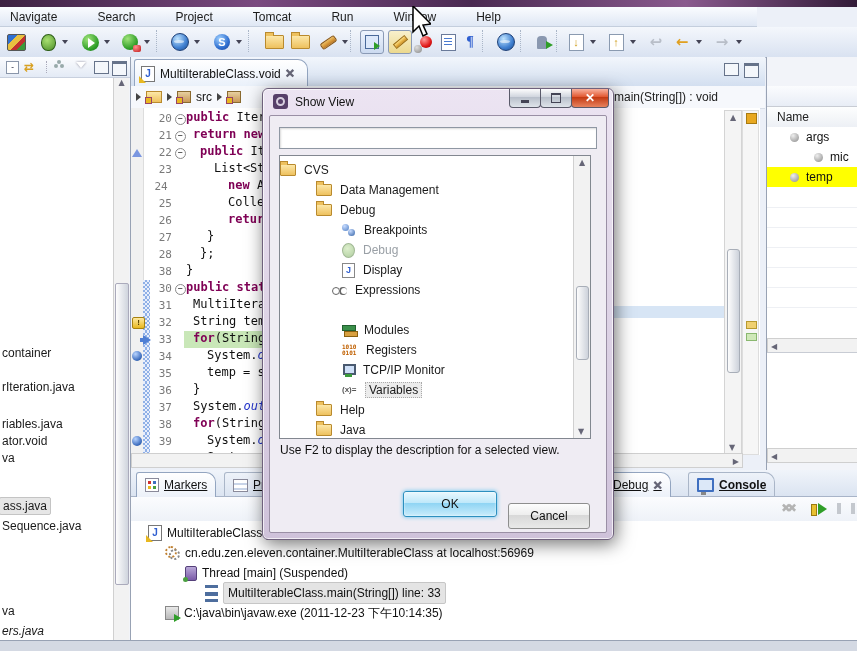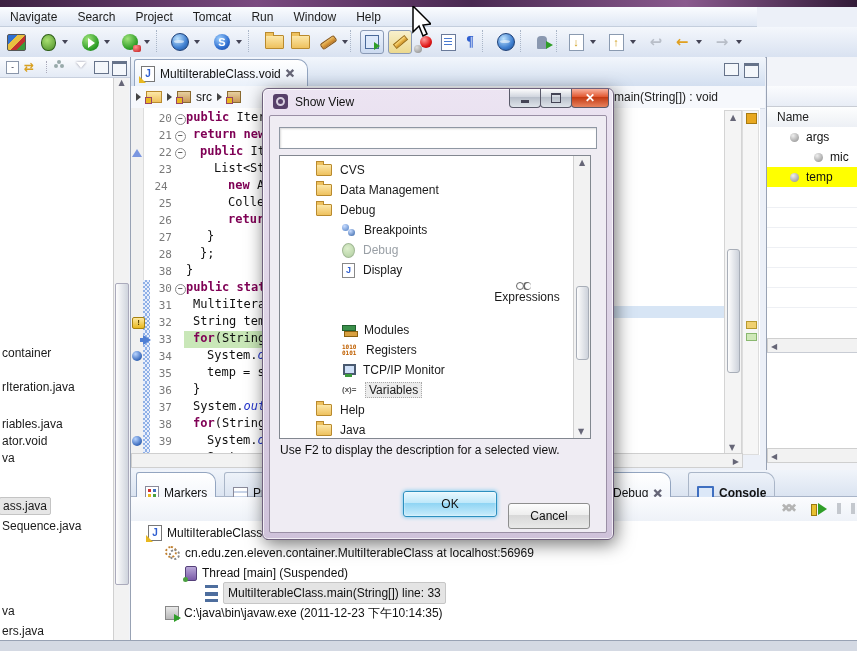--- a/index.html
+++ b/index.html
@@ -5,21 +5,21 @@
   html,body{margin:0;padding:0;background:#222;}
   .screen{position:relative;width:857px;height:651px;overflow:hidden;
     font-family:"Liberation Sans",sans-serif;font-size:12px;color:#111;
     background:#ecf0f8;}
   .abs{position:absolute;}
   
   .desktop-strip{left:0;top:0;width:857px;height:7px;
     background:linear-gradient(90deg,#3c2142,#7a4a80 30%,#4a2a52 55%,#8a5a8e 80%,#321b38);}
   .menubar{left:0;top:7px;width:757px;height:19px;
     background:linear-gradient(#fafcff,#dfe7f4);border-bottom:1px solid #c4cedd;
-    display:flex;align-items:center;}
+    display:flex;align-items:center;gap:20px;}
   .menu-item{padding:0 10px;color:#1c1c1c;}
   .toolbar{left:0;top:27px;width:857px;height:30px;
     background:linear-gradient(#f4f7fc,#d9e2f1);border-bottom:1px solid #b3bdce;}
   .tb-sep{position:absolute;top:3px;width:1px;height:22px;border-left:1px dotted #aab6c8;}
   .tbi{position:absolute;top:3px;width:24px;height:24px;display:flex;align-items:center;justify-content:center;}
   .dd{position:absolute;top:13px;width:0;height:0;border-left:3px solid transparent;border-right:3px solid transparent;border-top:4px solid #445;}
   
   .g-wb{width:17px;height:15px;background:linear-gradient(135deg,#2f6fd0 30%,#e8c040 30% 55%,#c03030 55% 75%,#3a9a3a 75%);border:1px solid #555;border-radius:2px;}
   .g-bug{width:13px;height:15px;background:radial-gradient(circle at 40% 35%,#a8e070,#4e8f2a);border-radius:50% 50% 45% 45%;border:1px solid #2e5f18;}
   .g-play{width:17px;height:17px;border-radius:50%;background:radial-gradient(circle at 35% 30%,#9fe37a,#2f9e28 65%,#1a7018);position:relative;}
@@ -97,21 +97,21 @@
   .oicon{width:12px;height:12px;position:relative;flex:none;}
   .oicon::before{content:"";position:absolute;left:0;top:0;width:5px;height:5px;background:#3f6fc0;box-shadow:0 7px 0 #3f6fc0,7px 7px 0 #9ab8e6;}
   .hdr-name{position:absolute;left:0;top:49px;width:100%;height:20px;background:linear-gradient(#fdfefe,#edf0f5);border-top:1px solid #c8ccd4;border-bottom:1px solid #c8ccd4;line-height:20px;padding-left:10px;color:#222;}
   .var-row{position:absolute;left:0;width:100%;height:20px;line-height:20px;}
   .var-sphere{position:absolute;left:23px;top:6px;width:9px;height:9px;border-radius:50%;background:radial-gradient(circle at 35% 30%,#eee,#8a8a8a);}
   .var-label{position:absolute;left:39px;}
   .grid-line{position:absolute;left:0;width:100%;height:20px;border-bottom:1px solid #eef0f4;}
   
   .bottom{left:131px;top:470px;width:726px;height:170px;background:#fff;}
   .btabrow{position:absolute;left:0;top:0;width:100%;height:26px;background:linear-gradient(#f0f4fa,#dbe4f1);border-bottom:1px solid #a8b4c8;}
-  .btab{position:absolute;top:2px;height:24px;background:linear-gradient(#fff,#ecf1f9);border:1px solid #93a5c0;border-bottom:none;border-radius:3px 10px 0 0;display:flex;align-items:center;padding:8px 8px;gap:5px;}
+  .btab{position:absolute;top:2px;height:24px;background:linear-gradient(#fff,#ecf1f9);border:1px solid #93a5c0;border-bottom:none;border-radius:3px 10px 0 0;display:flex;align-items:center;padding:0 8px;gap:5px;text-decoration:underline;}
   .btab.unsel{background:transparent;border-color:#aab6c8;}
   .btoolbar{position:absolute;left:0;top:27px;width:100%;height:24px;background:linear-gradient(#fbfcfe,#eef2f8);border-bottom:1px solid #dde3ec;}
   .i-removex{color:#b4b4b4;font:bold 12px "DejaVu Sans",sans-serif;letter-spacing:-4px;}
   .i-resume{position:relative;width:16px;height:12px;}
   .i-resume::before{content:"";position:absolute;left:1px;top:1px;width:4px;height:10px;background:#e8c030;border:1px solid #9a7a10;}
   .i-resume::after{content:"";position:absolute;left:8px;top:0;border-left:9px solid #2f9e28;border-top:6px solid transparent;border-bottom:6px solid transparent;}
   .i-pause{width:10px;height:11px;border-left:4px solid #c4c8ce;border-right:4px solid #c4c8ce;}
   .dbg-row{position:absolute;height:20px;line-height:20px;white-space:nowrap;display:flex;align-items:center;gap:5px;}
   .dbg-sel{background:#e4e4e4;border:1px solid #c6c6c6;border-radius:2px;padding:0 4px;}
   .i-gears{width:15px;height:14px;position:relative;}
@@ -293,21 +293,21 @@
     </div>
     <div class="lp-content" id="lp-files">
         <div class="file-item" style="top: 267px;">container</div>
         <div class="file-item" style="top: 301px;">rIteration.java</div>
         <div class="file-item" style="top: 338px;">riables.java</div>
         <div class="file-item" style="top: 355px;">ator.void</div>
         <div class="file-item" style="top: 372px;">va</div>
         <div class="file-item sel" style="top: 419px;">ass.java</div>
         <div class="file-item" style="top: 440px;">Sequence.java</div>
         <div class="file-item" style="top: 525px;">va</div>
-        <div class="file-item" style="top: 545px;">ers.java</div>
+        <div class="file-item" style="top: 545px; font-style: italic;">ers.java</div>
       </div>
     <div class="lp-scroll">
       <span class="sarrow">▲</span>
       <div class="lp-thumb" style="top:205px;height:300px;"></div>
     </div>
   </div>
 
   <div class="abs editor">
     <div class="tabrow">
       <div class="etab">
@@ -503,21 +503,21 @@
         <span class="wglyph-min"></span>
       </div>
     <div class="wbtn" style="left:277px;width:30px;">
         <span class="wglyph-max"></span>
       </div>
     <div class="wbtn close" style="left:308px;width:36px;">✕</div>
     <div class="dlg-body">
       <input class="dlg-input" value="" style="">
       <div class="dlg-tree" id="dlg-tree">
 
-      <div class="tree-row" style="top: 4px; padding-left: 36px;">
+      <div class="tree-row" style="top: 4px; ">
             <div class="ti i-folder"></div>
             <div class="tree-label">CVS</div>
           </div>
           <div class="tree-row" style="top: 24px; padding-left: 36px;">
             <div class="ti i-folder"></div>
             <div class="tree-label">Data Management</div>
           </div>
           <div class="tree-row" style="top: 44px; padding-left: 36px;">
             <div class="ti i-folder"></div>
             <div class="tree-label">Debug</div>
@@ -527,21 +527,21 @@
             <div class="tree-label">Breakpoints</div>
           </div>
           <div class="tree-row" style="top: 84px; padding-left: 62px;">
             <div class="ti i-debug"></div>
             <div class="tree-label dis">Debug</div>
           </div>
           <div class="tree-row" style="top: 104px; padding-left: 62px;">
             <div class="ti i-display"></div>
             <div class="tree-label">Display</div>
           </div>
-          <div class="tree-row" style="top: 124px; padding-left: 88px; flex-direction: column;">
+          <div class="tree-row" style="top: 124px; padding-left: 52px;">
             <div class="ti i-expr"></div>
             <div class="tree-label">Expressions</div>
           </div>
           <div class="tree-row" style="top: 164px; padding-left: 62px;">
             <div class="ti i-modules"></div>
             <div class="tree-label">Modules</div>
           </div>
           <div class="tree-row" style="top: 184px; padding-left: 62px;">
             <div class="ti i-registers"></div>
             <div class="tree-label">Registers</div>

